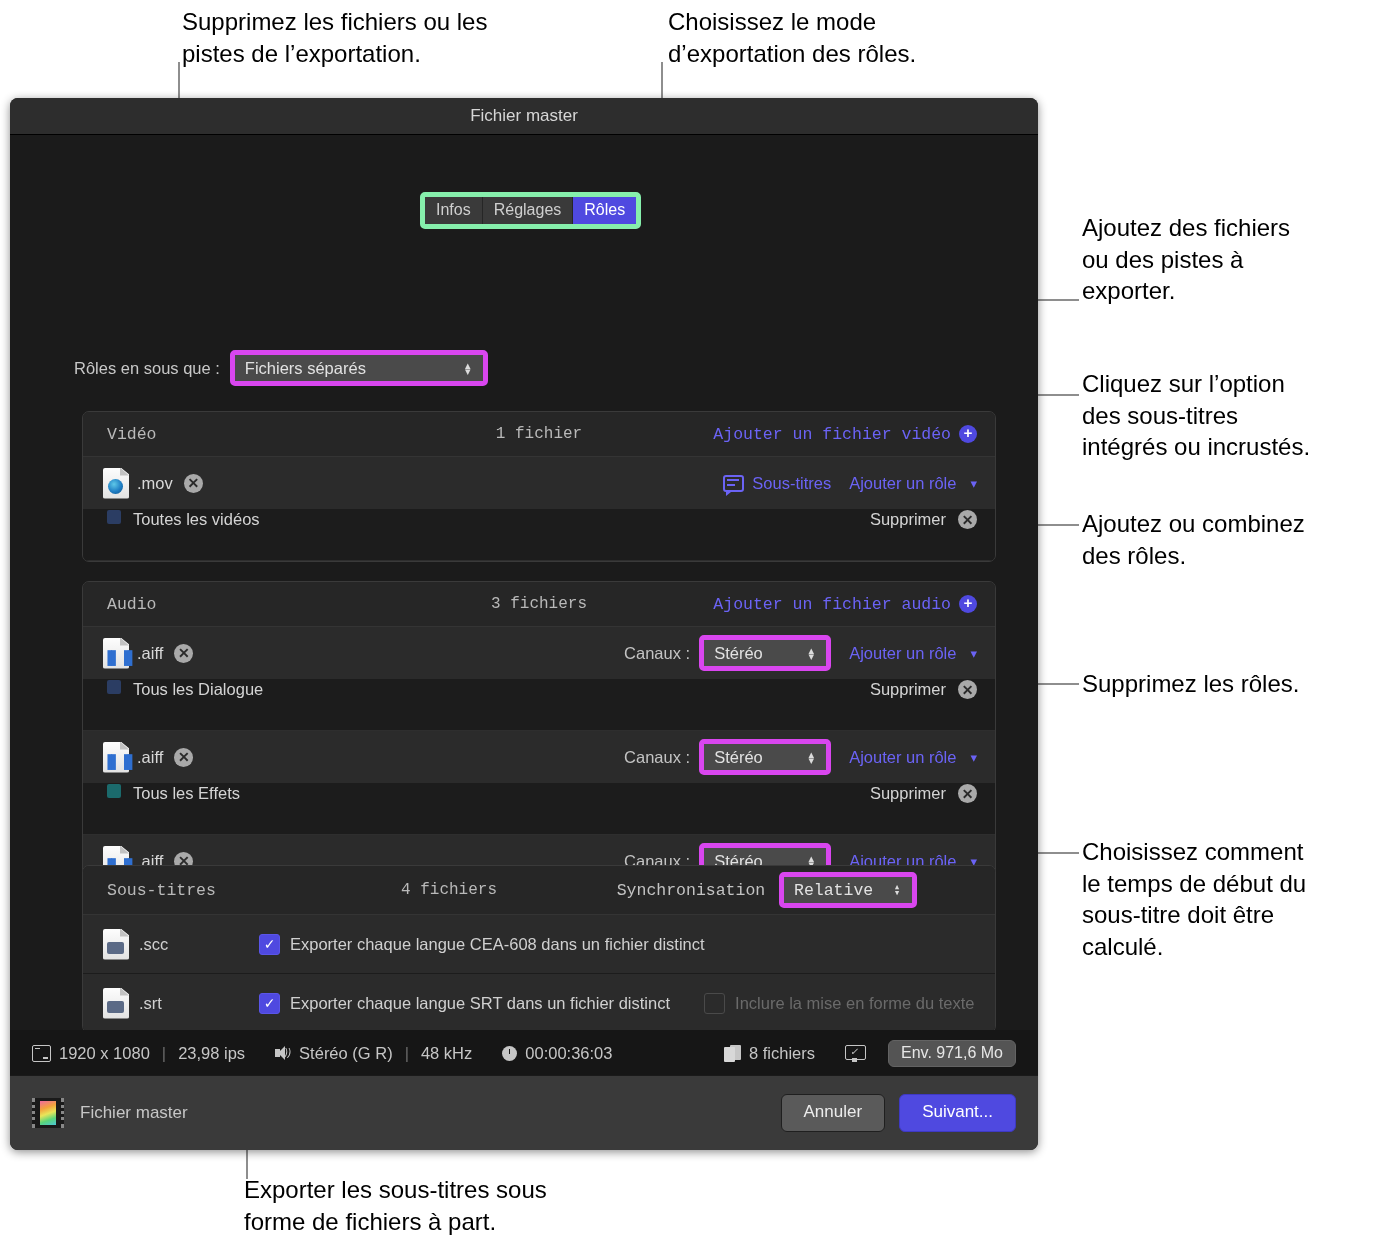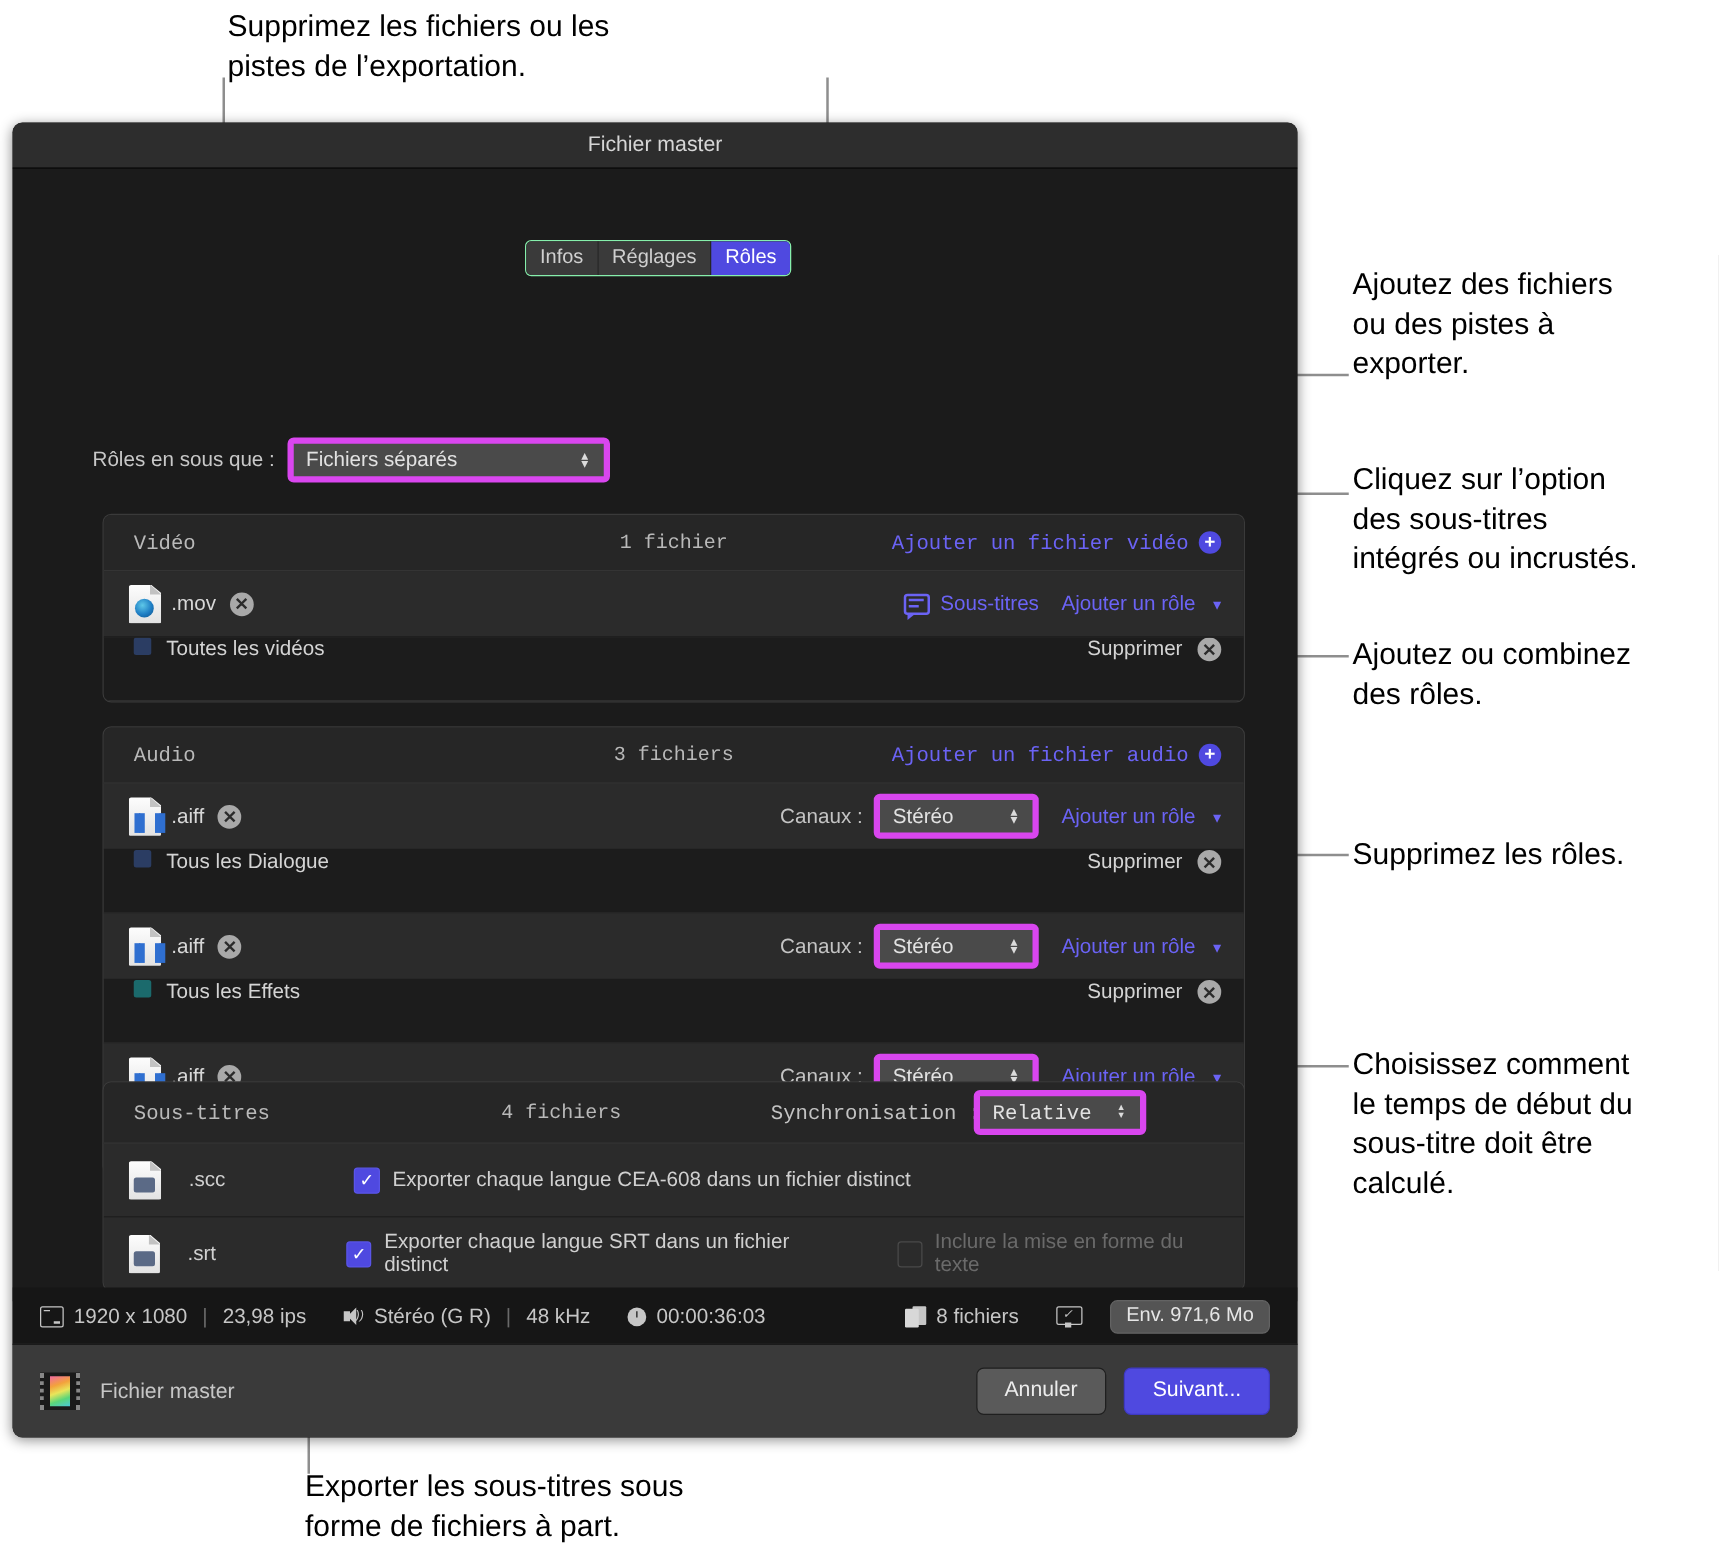--- a/index.html
+++ b/index.html
@@ -47,21 +47,21 @@
     background: #1b1b1b;
     height: 906px;
     position: relative;
     padding: 0;
   }
 
   
   .segctl {
     position: absolute; left: 410px; top: 57px;
     display: flex; border-radius: 5px; overflow: hidden;
-    border: 1px solid #86efac;
+    border: 5px solid #86efac;
   }
   .seg {
     padding: 4px 11px 5px 11px;
     font-size: 16px;
     color: #cfcfcf;
     background: #3a3a3a;
     border-right: 1px solid #262626;
     cursor: default;
   }
   .seg:last-child { border-right: none; }
@@ -156,21 +156,20 @@
   .swatch { width: 14px; height: 14px; border-radius: 2px; }
   .rolerow .rname { color: #d4d4d4; font-size: 16.5px; margin-left: 12px; }
   .suppr { margin-left:auto; display:flex; align-items:center; gap: 12px; color:#d4d4d4; font-size:16.5px; }
 
   .ccrow {
     height: 58px;
     background: #2b2b2b;
     display: flex; align-items: center;
     padding: 0 18px 0 20px;
     border-bottom: 1px solid #1c1c1c;
-    gap: 12px;
   }
   .ccrow .fname { color:#d0d0d0; font-size:16.5px; margin-left: 10px; width: 120px;}
   .cbwrap { display:flex; align-items:center; gap: 10px; }
   .cb {
     width: 19px; height: 19px; border-radius: 3px;
     background: #4f49e0; border: 1px solid #5a55e8;
     display:flex; align-items:center; justify-content:center;
     color: #fff; font-size: 14px; line-height:1;
   }
   .cb.off { background: transparent; border: 1px solid #4a4a4a; }
@@ -278,20 +277,22 @@
   .docs-icon .d1{position:absolute;right:0;top:0;width:11px;height:15px;background:#c6c6c6;border-radius:1px;}
   .docs-icon .d2{position:absolute;left:0;bottom:0;width:11px;height:15px;background:#d8d8d8;border-radius:1px;}
 </style>
 </head>
 <body>
 
 <div id="root">
 
   <div class="callout" style="left:182px; top:6px;">Supprimez les fichiers ou les
 pistes de l’exportation.</div>
+  <div class="callout" style="left:668px; top:6px;">Choisissez le mode
+d’exportation des rôles.</div>
   <div class="callout" style="left:1082px; top:212px;">Ajoutez des fichiers
 ou des pistes à
 exporter.</div>
   <div class="callout" style="left:1082px; top:368px;">Cliquez sur l’option
 des sous-titres
 intégrés ou incrustés.</div>
   <div class="callout" style="left:1082px; top:508px;">Ajoutez ou combinez
 des rôles.</div>
   <div class="callout" style="left:1082px; top:668px;">Supprimez les rôles.</div>
   <div class="callout" style="left:1082px; top:836px;">Choisissez comment

